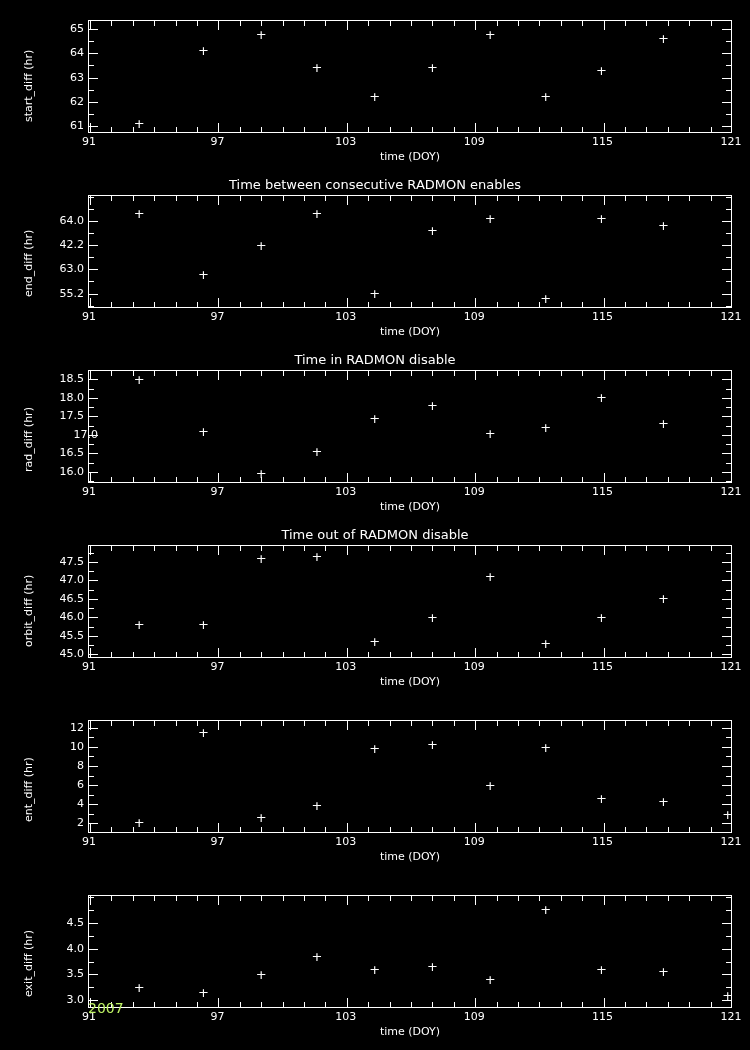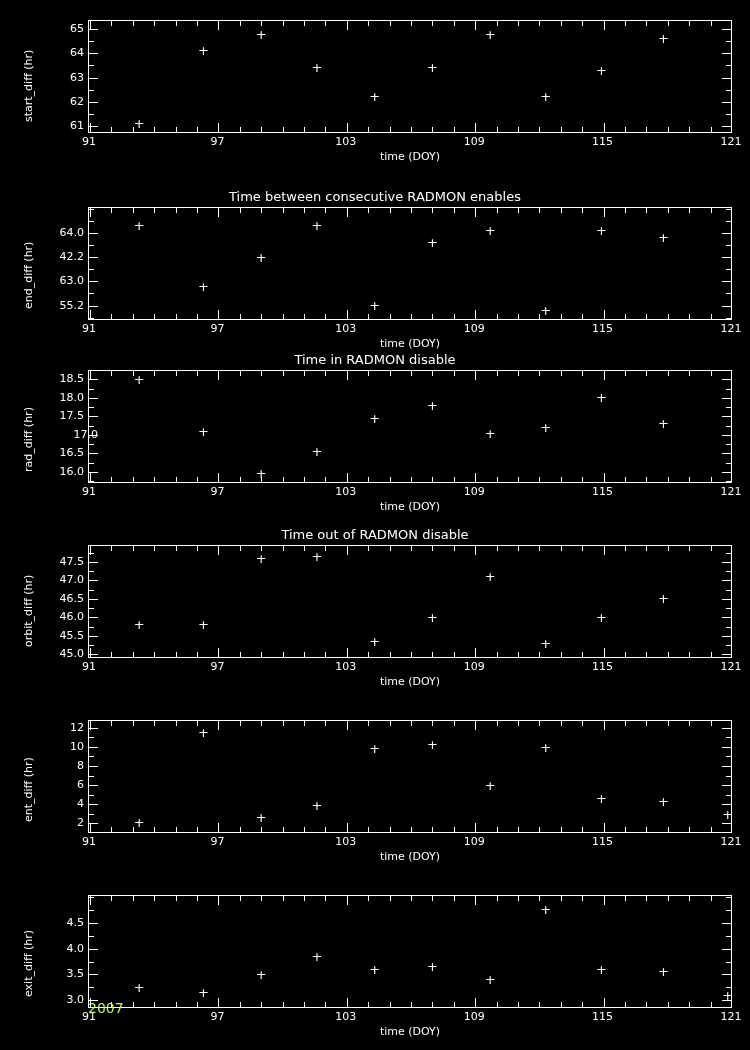--- a/index.html
+++ b/index.html
@@ -222,21 +222,21 @@
       <div class="xticklabel" style="left: 474.2px; top: 135px;">109</div>
       <div class="xticklabel" style="left: 602.6px; top: 135px;">115</div>
       <div class="xticklabel" style="left: 731px; top: 135px;">121</div>
       <div class="yticklabel" style="right: 666px; top: 124.761px;">61</div>
       <div class="yticklabel" style="right: 666px; top: 100.63px;">62</div>
       <div class="yticklabel" style="right: 666px; top: 76.5px;">63</div>
       <div class="yticklabel" style="right: 666px; top: 52.3696px;">64</div>
       <div class="yticklabel" style="right: 666px; top: 28.2391px;">65</div>
       <div class="ylabel" style="left: 22px; top: 121.5px;">start_diff (hr)</div>
     </div>
-  <div class="panel" id="panel-1" style="top:187px;">
+  <div class="panel" id="panel-1" style="top:175px;">
     <div class="panel-title">Time between consecutive RADMON enables</div>
     <div class="plotbox">
         <div class="tick tick-b" style="left: 1px; height: 9px;"></div>
         <div class="tick tick-t" style="left: 1px; height: 9px;"></div>
         <div class="tick tick-b" style="left: 22.4px; height: 5px;"></div>
         <div class="tick tick-t" style="left: 22.4px; height: 5px;"></div>
         <div class="tick tick-b" style="left: 43.8px; height: 5px;"></div>
         <div class="tick tick-t" style="left: 43.8px; height: 5px;"></div>
         <div class="tick tick-b" style="left: 65.2px; height: 5px;"></div>
         <div class="tick tick-t" style="left: 65.2px; height: 5px;"></div>

